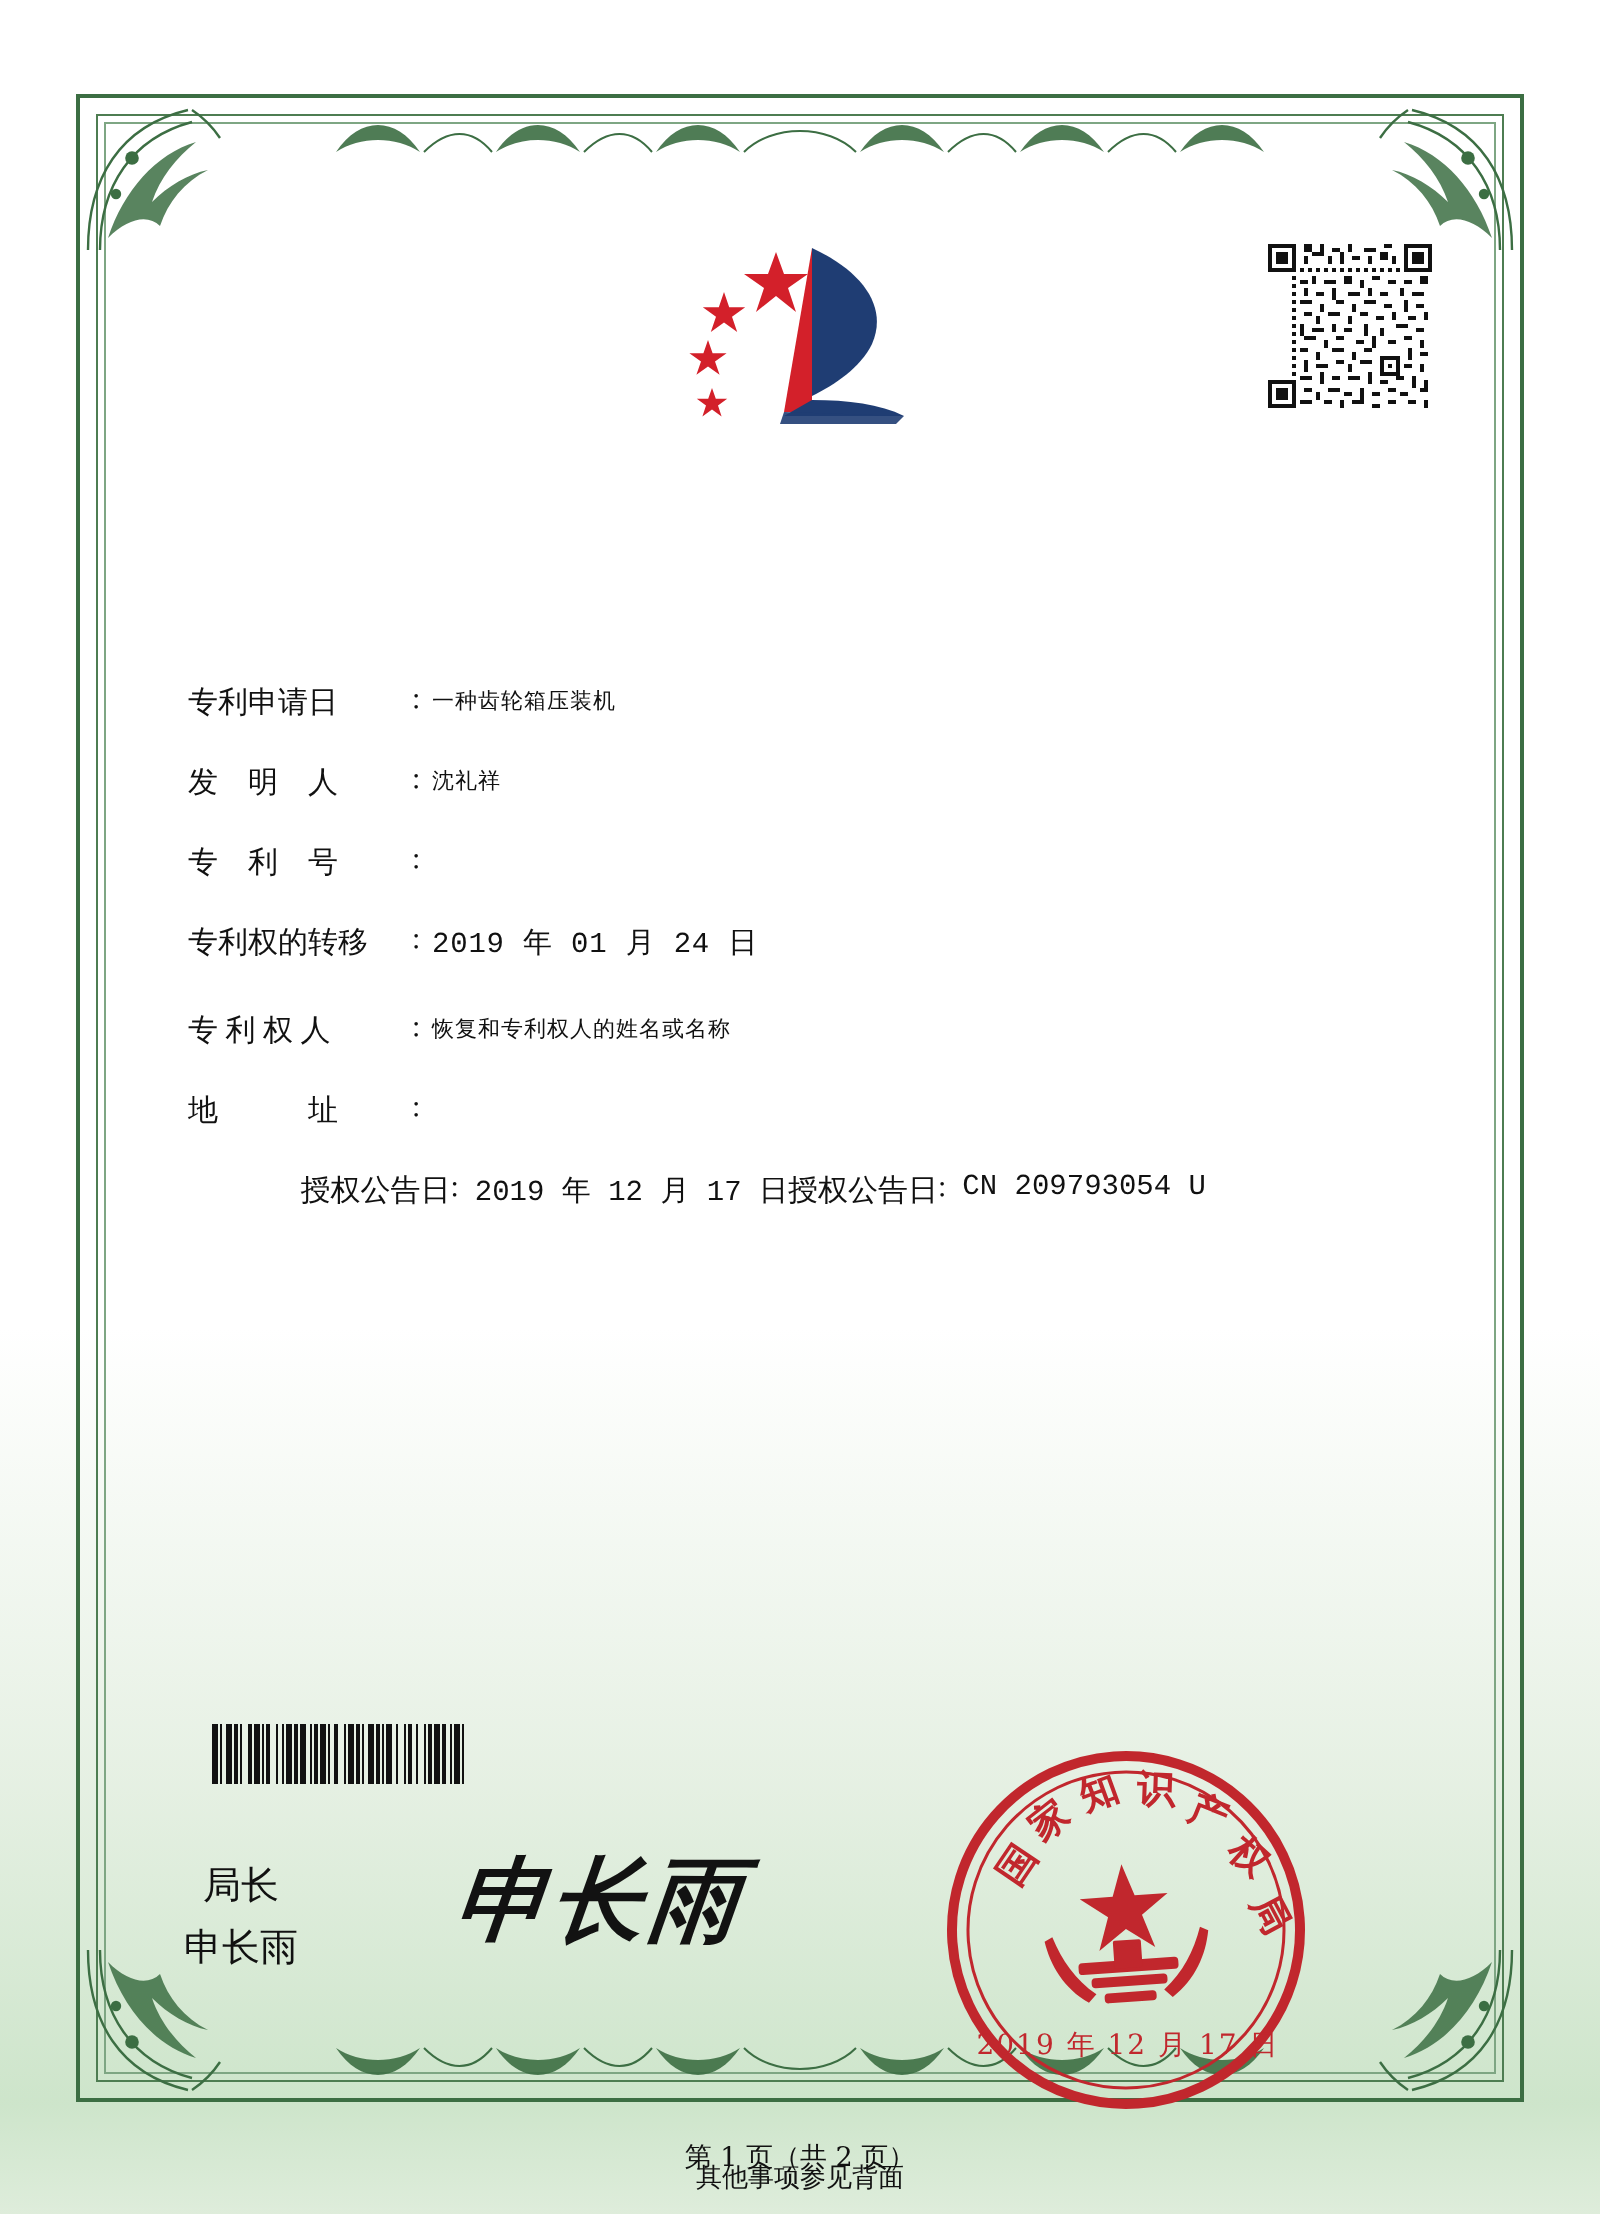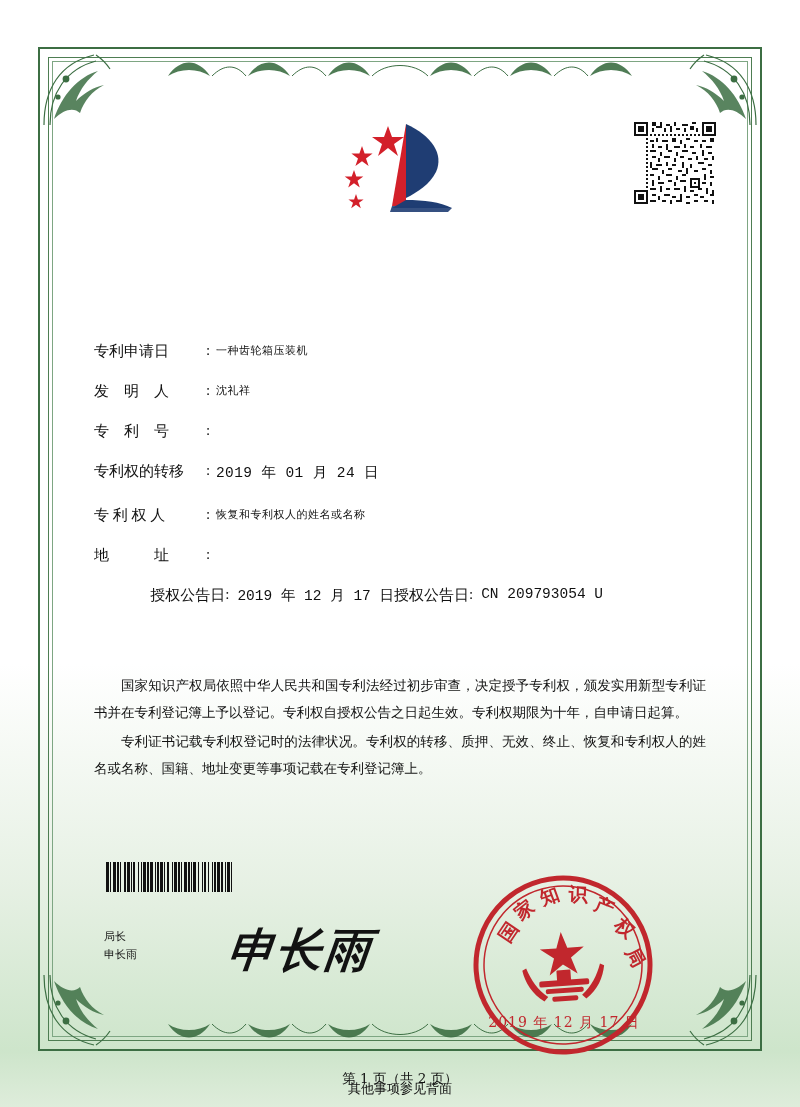--- a/index.html
+++ b/index.html
@@ -186,25 +186,26 @@
   }
   .barcode i {
     display: block;
     background: #111;
     height: 100%;
   }
 
   
   .sig-label {
     position: absolute;
-    left: 34px; top: 848px;
-    font-family: "DejaVu Serif", serif;
-    font-size: 11px;
+    left: 22px; top: 848px;
+    font-family: "DejaVu Serif", serif;
+    font-size: 19px;
     line-height: 1.65;
     color: #111;
+    text-align: center;
   }
   .sig-script {
     position: absolute;
     left: 158px; top: 840px;
     font-family: "DejaVu Serif", serif;
     font-size: 46px;
     font-weight: bold;
     font-style: italic;
     letter-spacing: 2px;
     color: #121212;
@@ -436,24 +437,20 @@
           </div>
           <div class="right">
             <span class="lab">授权公告日</span>
             <span class="lab">:</span>
             <span class="val">CN 209793054 U</span>
           </div>
         </div>
       </div>
     </div>
 
-    <div class="paras">
-      <p>国家知识产权局依照中华人民共和国专利法经过初步审查，决定授予专利权，颁发实用新型专利证书并在专利登记簿上予以登记。专利权自授权公告之日起生效。专利权期限为十年，自申请日起算。</p>
-      <p>专利证书记载专利权登记时的法律状况。专利权的转移、质押、无效、终止、恢复和专利权人的姓名或名称、国籍、地址变更等事项记载在专利登记簿上。</p>
-    </div>
 
     <div class="barcode">
         <i style="width:3px"></i>
         <i style="width:1px;background:transparent"></i>
         <i style="width:1px"></i>
         <i style="width:2px;background:transparent"></i>
         <i style="width:3px"></i>
         <i style="width:1px;background:transparent"></i>
         <i style="width:2px"></i>
         <i style="width:1px;background:transparent"></i>

